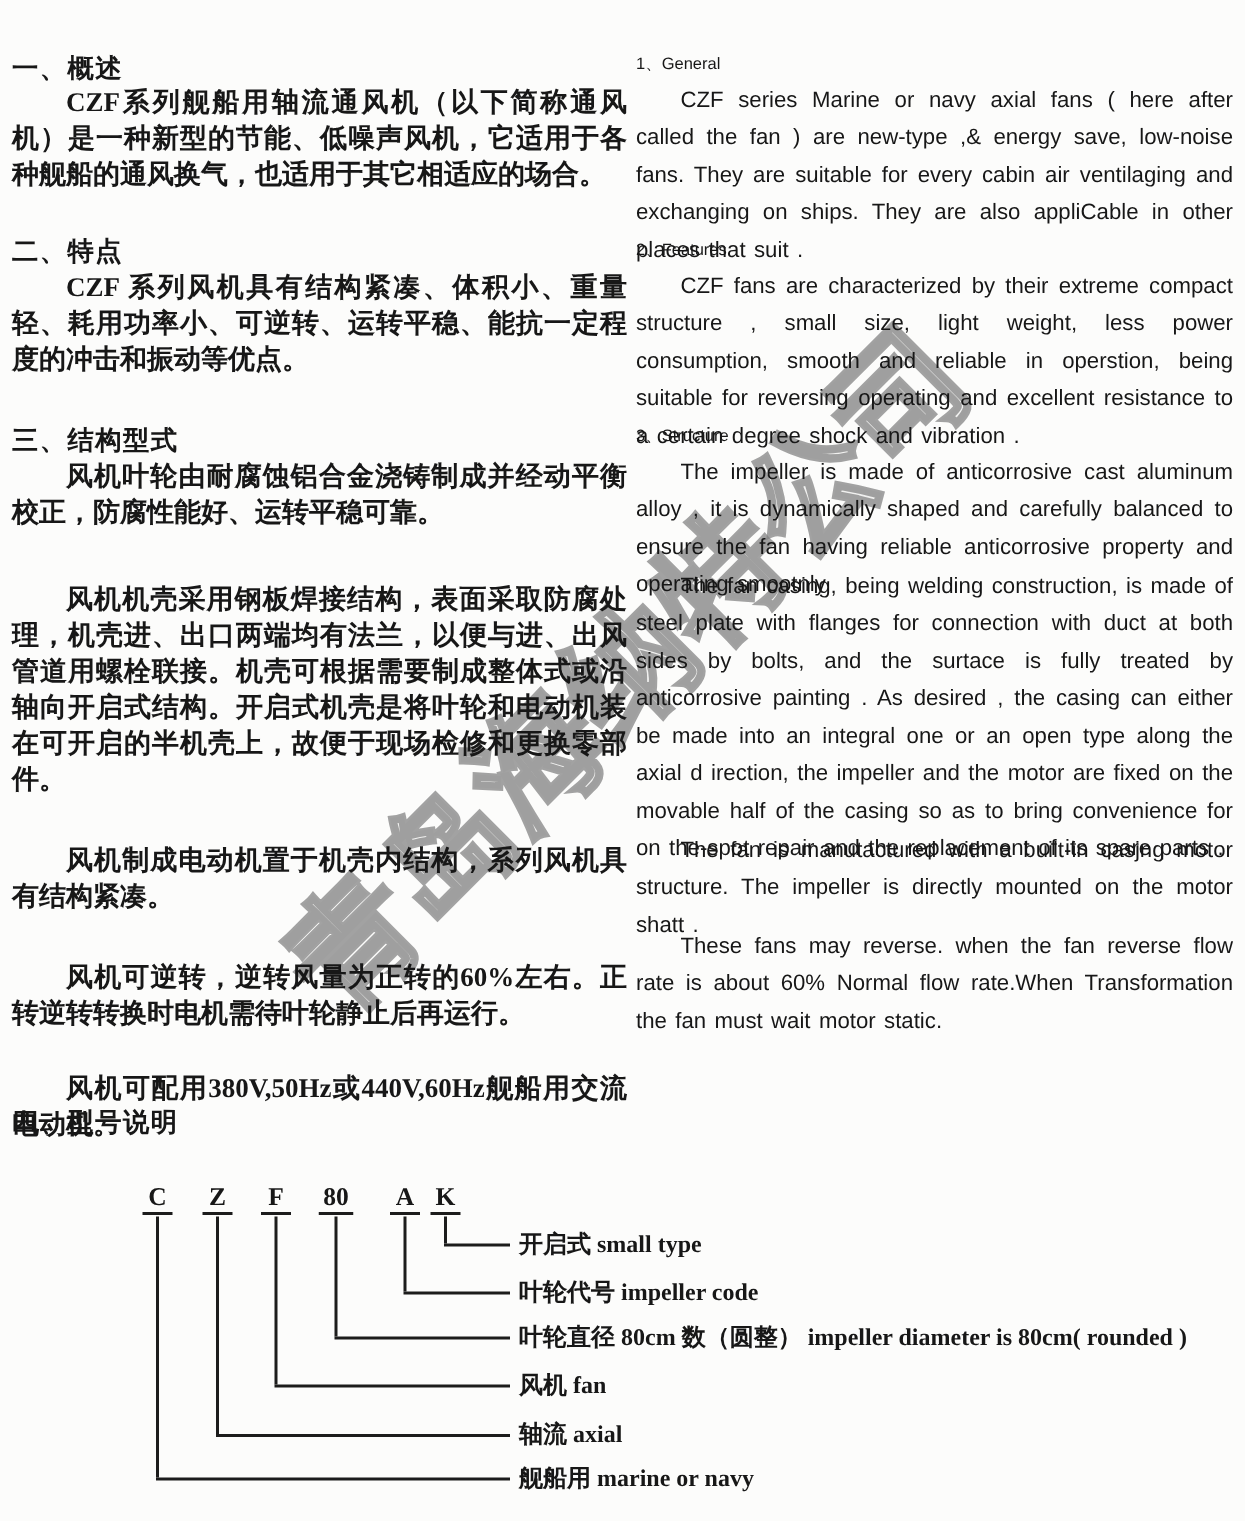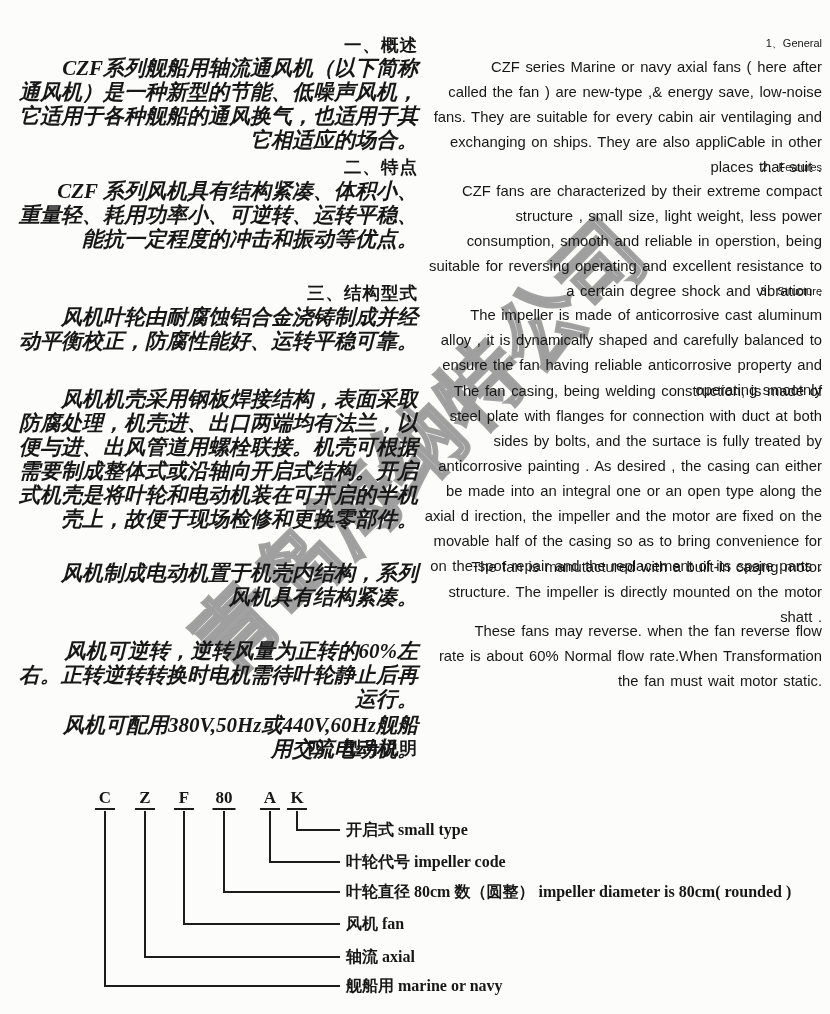--- a/index.html
+++ b/index.html
@@ -21,27 +21,26 @@
     color:rgba(140,140,140,0.10);
     -webkit-text-stroke:3px rgba(128,128,128,0.72);
     z-index:0;
     pointer-events:none;
   }
   
   .col{position:absolute;top:0;height:786px;z-index:1;}
   .col-left{left:8px;width:410px;}
   .col-right{left:424px;width:398px;}
   .col-left p,.col-left h2,.col-right p,.col-right h2{
-    position:absolute;margin:0;left:0;right:0;text-align:right;
+    position:absolute;margin:0;left:0;right:0;
   }
   .cn{
     font-family:"Liberation Serif","DejaVu Serif",serif;
-    font-size:21px;line-height:24px;font-weight:600;
+    font-size:18px;line-height:24px;font-weight:600;
     text-align:justify;
-    font-style:italic;
   }
   .cn-h{
     font-family:"Liberation Serif","DejaVu Serif",serif;
     font-size:17.5px;line-height:22px;font-weight:700;
     letter-spacing:1px;
   }
   .en{
     font-family:"Liberation Sans","DejaVu Sans",sans-serif;
     font-size:14.8px;line-height:25px;font-weight:400;
     text-align:justify;word-spacing:1.5px;

